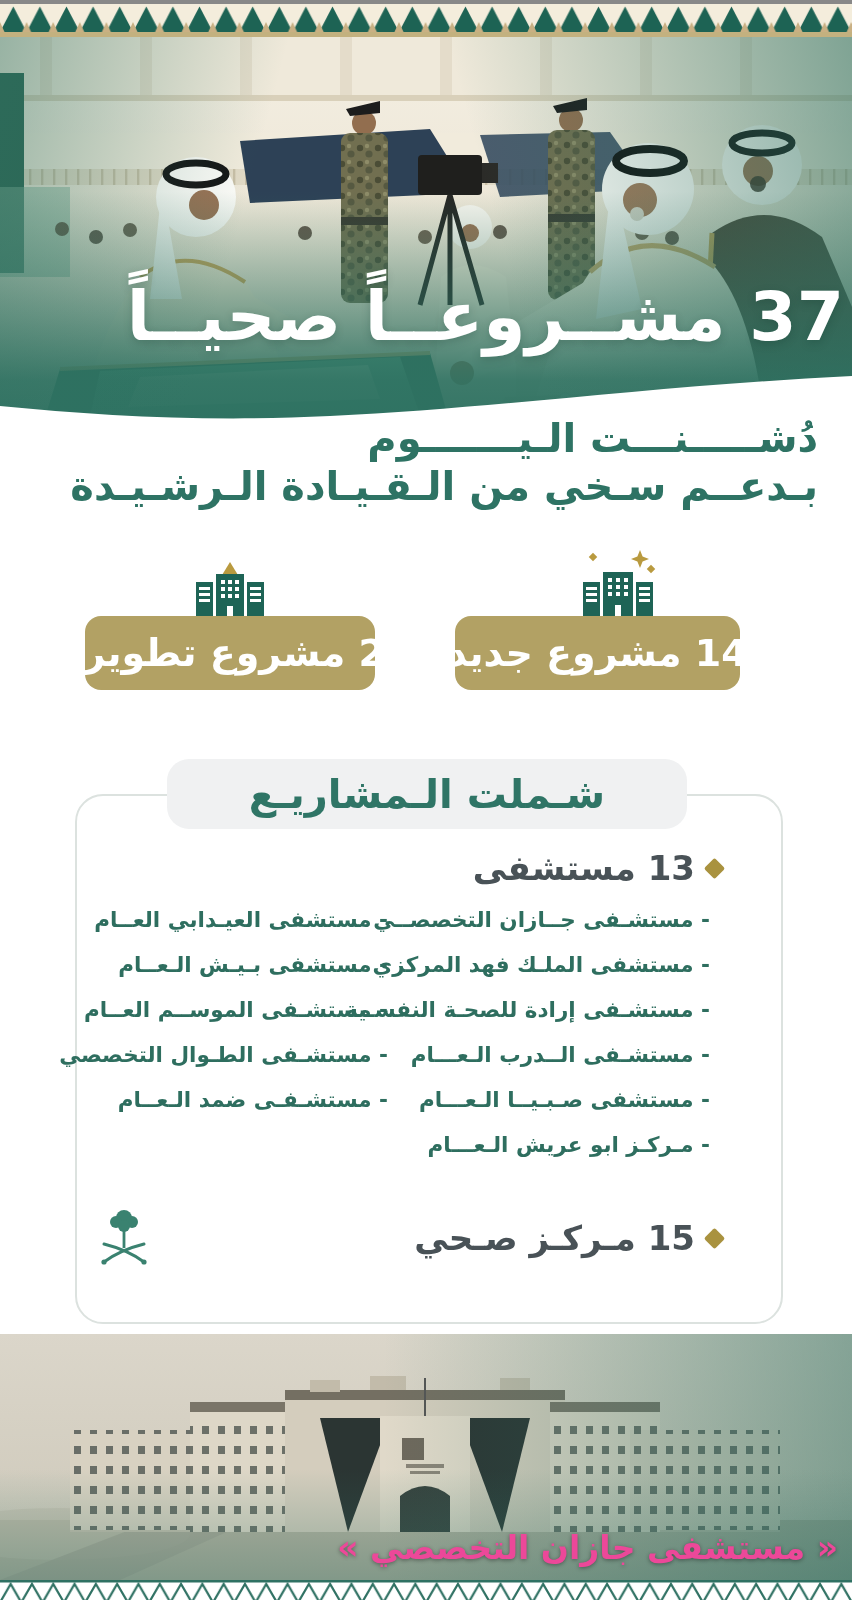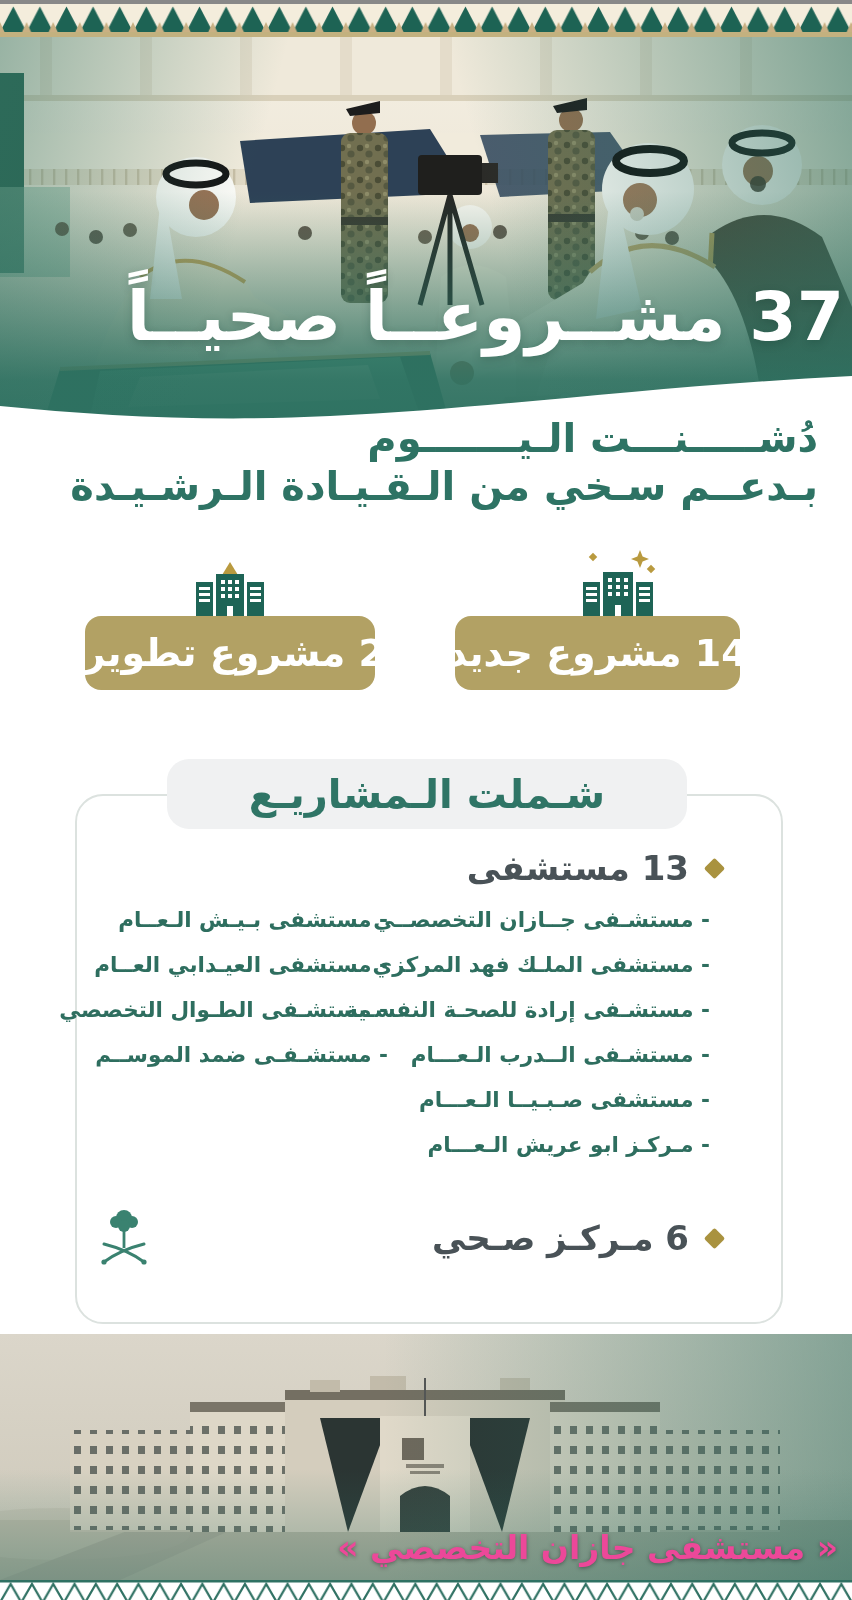--- a/index.html
+++ b/index.html
@@ -58,21 +58,21 @@
   .projects-box{
     left:75px;top:790px;width:708px;height:530px;background:#fff;
     border:2px solid #dce2df;border-radius:28px;
   }
   .projects-title{
     left:167px;top:755px;width:520px;height:70px;background:#f0f1f2;
     border-radius:22px;display:flex;align-items:center;justify-content:center;
     color:#2f7566;font-size:40px;font-weight:bold;direction:rtl;z-index:2;
   }
   .section-heading{
-    right:130px;display:flex;direction:rtl;align-items:center;gap:18px;
+    right:130px;display:flex;direction:rtl;align-items:center;gap:12px;
     color:var(--heading);font-size:34px;font-weight:bold;white-space:nowrap;z-index:2;justify-content:center;
   }
   .heading-hospitals{top:844px;}
   .heading-centers{top:1214px;}
   .diamond{
     width:15px;height:15px;background:var(--gold-bullet);
     transform:rotate(45deg);border-radius:2px;flex:0 0 auto;
   }
   .col{direction:rtl;color:var(--list);font-weight:bold;font-size:21.5px;z-index:2;}
   .col .list-item{height:45px;display:flex;align-items:center;white-space:nowrap;}
@@ -303,29 +303,30 @@
 
   <div class="list-item">- مستشـفى جــازان التخصصــي</div>
       <div class="list-item">- مستشفى الملـك فهد المركزي</div>
       <div class="list-item">- مستشـفى إرادة للصحـة النفسـية</div>
       <div class="list-item">- مستشـفى الــدرب الـعـــام</div>
       <div class="list-item">- مستشفى صـبـيــا الـعـــام</div>
       <div class="list-item">- مـركـز ابو عريش الـعـــام</div>
     </div>
   <div class="abs col col-left">
 
-  <div class="list-item">- مستشفى بـيـش الـعــام</div>
-      <div class="list-item">- مستشفى العيـدابي العــام</div>
+  <div class="list-item">- مستشفى العيـدابي العــام</div>
+      <div class="list-item">- مستشفى بـيـش الـعــام</div>
+      <div class="list-item">- مستشـفى الموســم العــام</div>
       <div class="list-item">- مستشـفى الطـوال التخصصي</div>
-      <div class="list-item">- مستشـفـى ضمد الموســم</div>
+      <div class="list-item">- مستشـفـى ضمد الـعــام</div>
     </div>
 
   <div class="abs section-heading heading-centers">
     <span class="diamond"></span>
-    <span>6 مـركـز صـحي</span>
+    <span>15 مـركـز صـحي</span>
   </div>
 
   <svg class="abs emblem" width="52" height="66" viewBox="0 0 52 66">
     <g fill="#3a8270" stroke="#3a8270">
       <circle cx="26" cy="16" r="8" stroke="none"></circle>
       <circle cx="18" cy="20" r="6" stroke="none"></circle>
       <circle cx="34" cy="20" r="6" stroke="none"></circle>
       <circle cx="26" cy="24" r="6" stroke="none"></circle>
       <rect x="24.6" y="28" width="2.8" height="18" stroke="none"></rect>
       <path d="M6,60 Q22,48 46,42" fill="none" stroke-width="3" stroke-linecap="round"></path>

